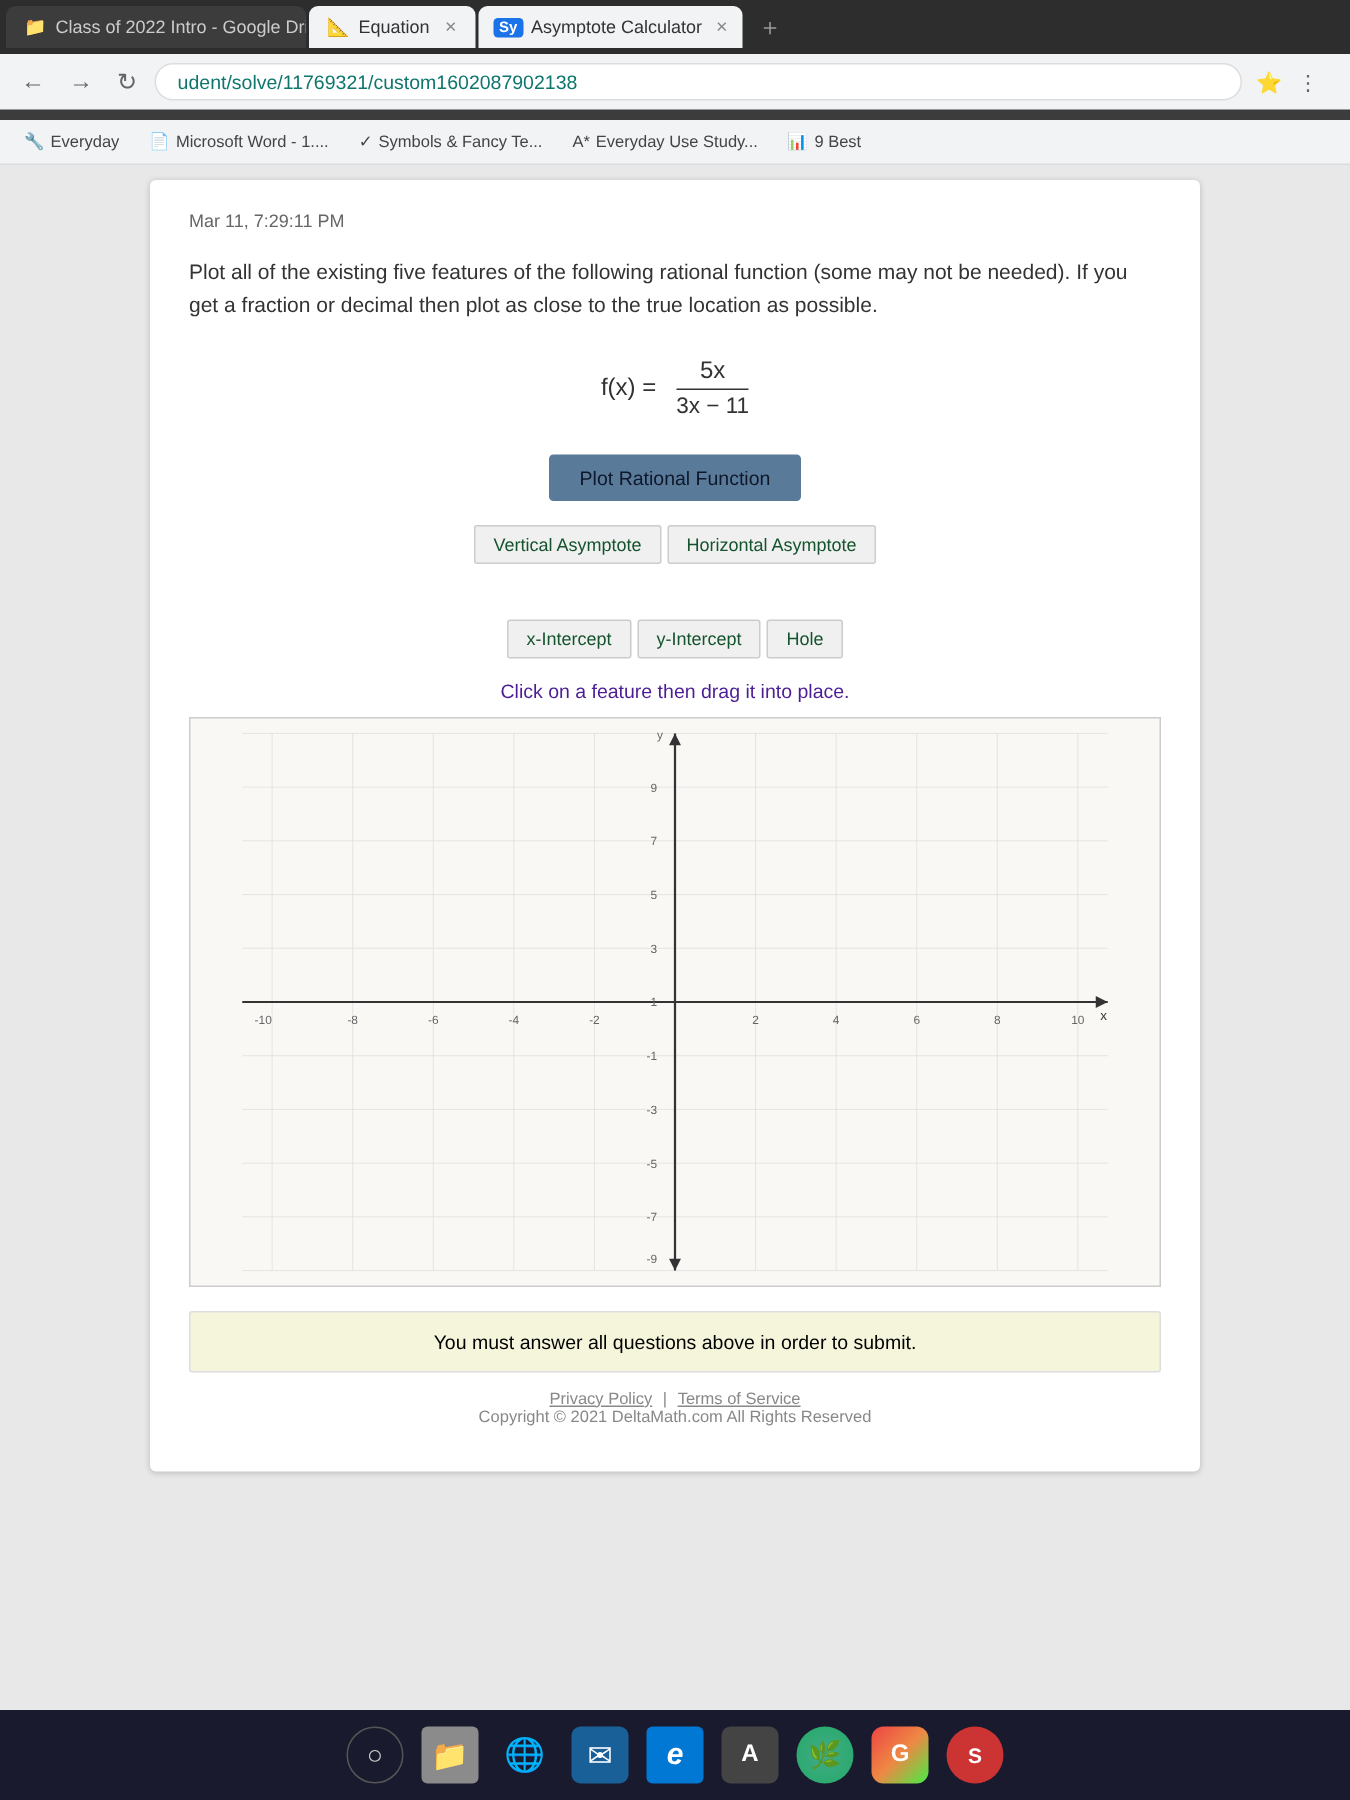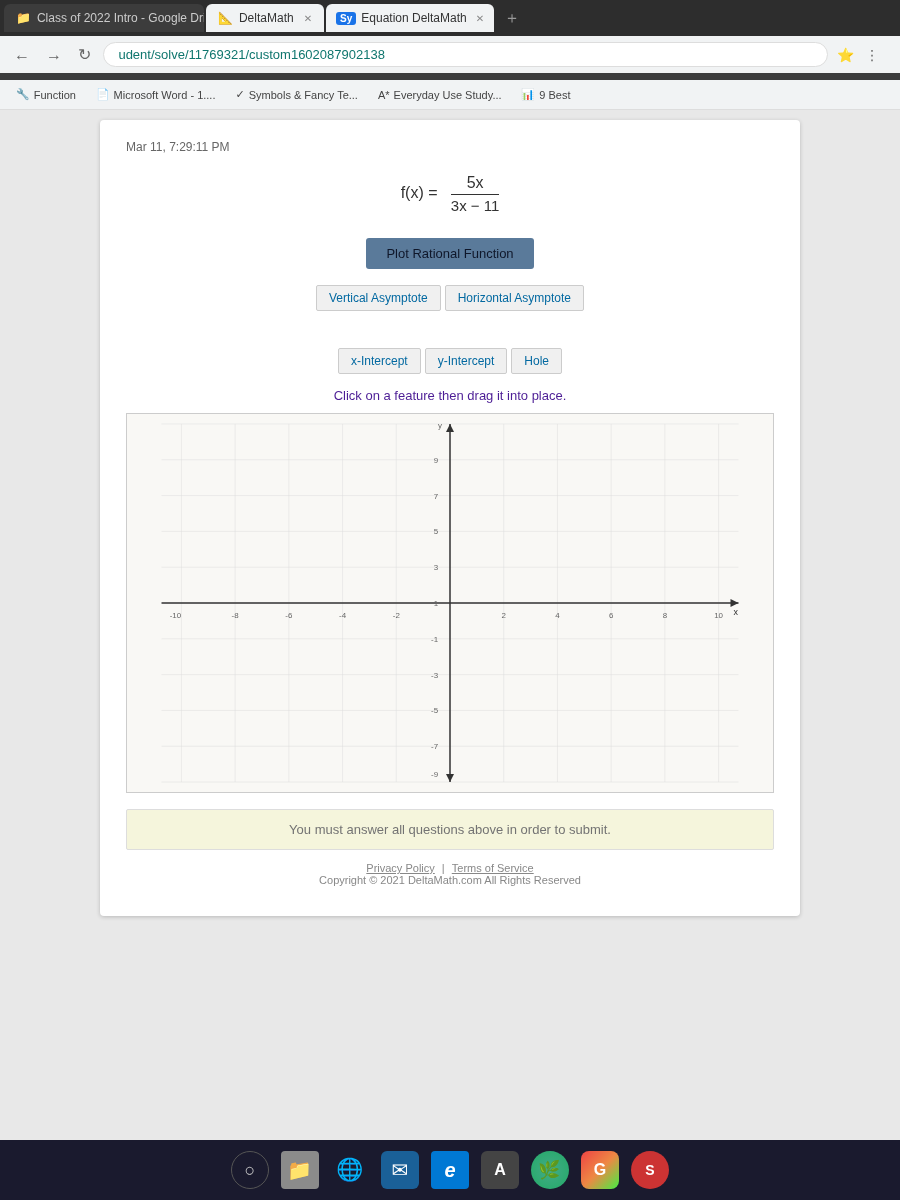--- a/index.html
+++ b/index.html
@@ -154,21 +154,21 @@
       margin-bottom: 8px;
     }
 
     .feature-btn {
       background: #f0f0f0;
       border: 1px solid #ccc;
       padding: 5px 12px;
       font-size: 12px;
       border-radius: 2px;
       cursor: pointer;
-      color: #0369a1;
+      color: #14532d;
     }
 
     .feature-buttons-row2 {
       display: flex;
       justify-content: center;
       gap: 4px;
       margin-bottom: 14px;
       margin-top: 37px;
     }
 
@@ -192,21 +192,21 @@
     .graph-svg {
       width: 100%;
       height: 100%;
     }
 
     .submit-note {
       background: #f5f5dc;
       border: 1px solid #ddd;
       padding: 12px 16px;
       font-size: 13px;
-      color: #737373;
+      color: #000000;
       text-align: center;
       margin-top: 16px;
       border-radius: 2px;
     }
 
     .footer-links {
       text-align: center;
       margin-top: 12px;
       font-size: 11px;
       color: #888;
@@ -360,27 +360,27 @@
   <div class="tab-bar">
 
     <div class="tab inactive">
       <span>📁</span>
       <span>Class of 2022 Intro - Google Driv</span>
 
     </div>
 
     <div class="tab active">
       <span>📐</span>
-      <span>DeltaMath</span>
+      <span>Equation</span>
       <span class="tab-close">✕</span>
     </div>
 
     <div class="sy-tab">
       <span class="sy-badge">Sy</span>
-      <span>Equation DeltaMath</span>
+      <span>Asymptote Calculator</span>
       <span class="tab-close" style="font-size:10px;color:#888;margin-left:4px;">✕</span>
     </div>
     <span class="tab-new">＋</span>
   </div>
 
   <div class="address-bar-wrapper">
     <span class="nav-btn">←</span>
     <span class="nav-btn">→</span>
     <span class="nav-btn">↻</span>
     <div class="url-bar">
@@ -389,21 +389,21 @@
     <div class="browser-actions">
       <span class="ext-icon">⭐</span>
       <span class="ext-icon">⋮</span>
     </div>
   </div>
 </div>
 
 <div class="bookmarks-bar">
   <div class="bookmark-item">
     <span>🔧</span>
-    <span>Function</span>
+    <span>Everyday</span>
   </div>
   <div class="bookmark-item">
     <span>📄</span>
     <span>Microsoft Word - 1....</span>
   </div>
   <div class="bookmark-item">
     <span>✓</span>
     <span>Symbols &amp; Fancy Te...</span>
   </div>
   <div class="bookmark-item">
@@ -414,20 +414,21 @@
     <span>📊</span>
     <span>9 Best</span>
   </div>
 </div>
 
 <div class="main-content">
   <div class="deltamath-container">
 
     <div class="timestamp">Mar 11, 7:29:11 PM</div>
 
+    <div class="problem-text">Plot all of the existing five features of the following rational function (some may not be needed). If you get a fraction or decimal then plot as close to the true location as possible.</div>
 
     <div class="function-display">
       <span>f(x) =</span>
       &nbsp;
       <span class="fraction-part" style="display:inline-flex;flex-direction:column;align-items:center;vertical-align:middle;">
         <span class="fraction-numerator">5x</span>
         <span class="fraction-denominator">3x − 11</span>
       </span>
     </div>
 

